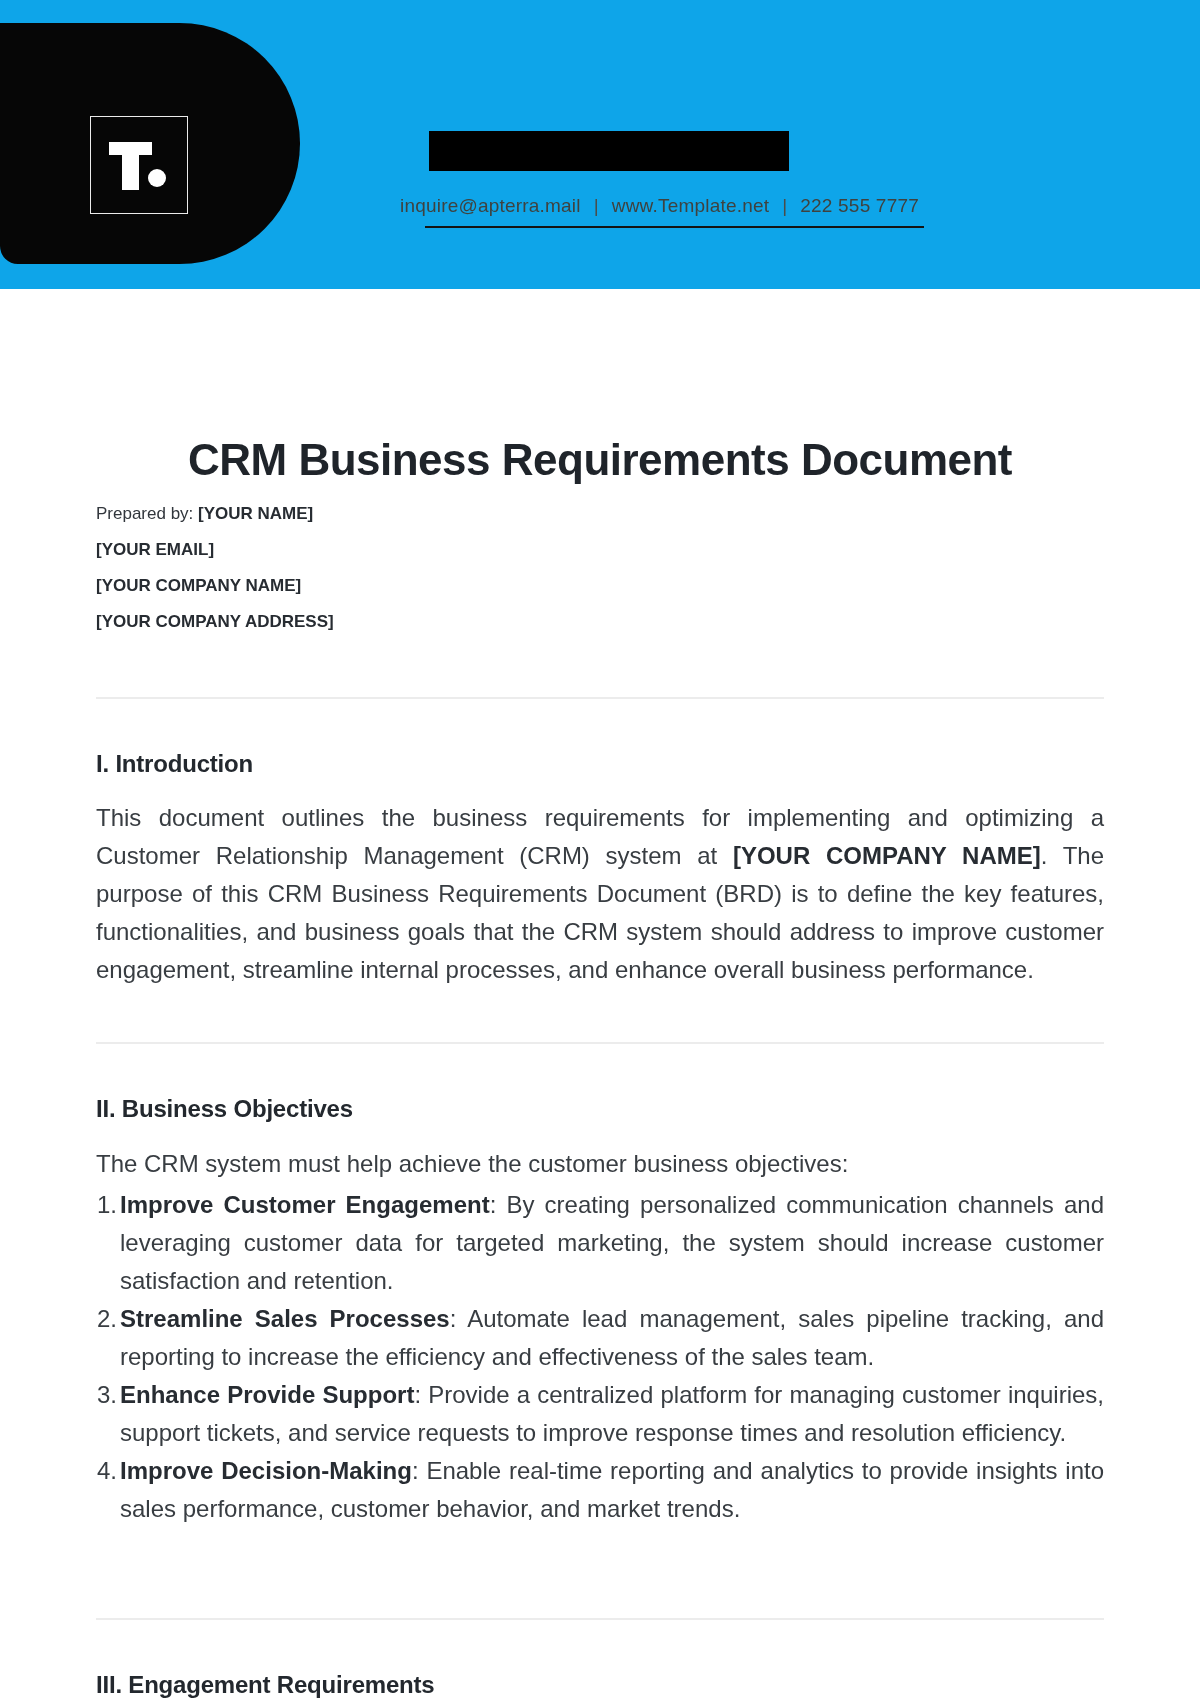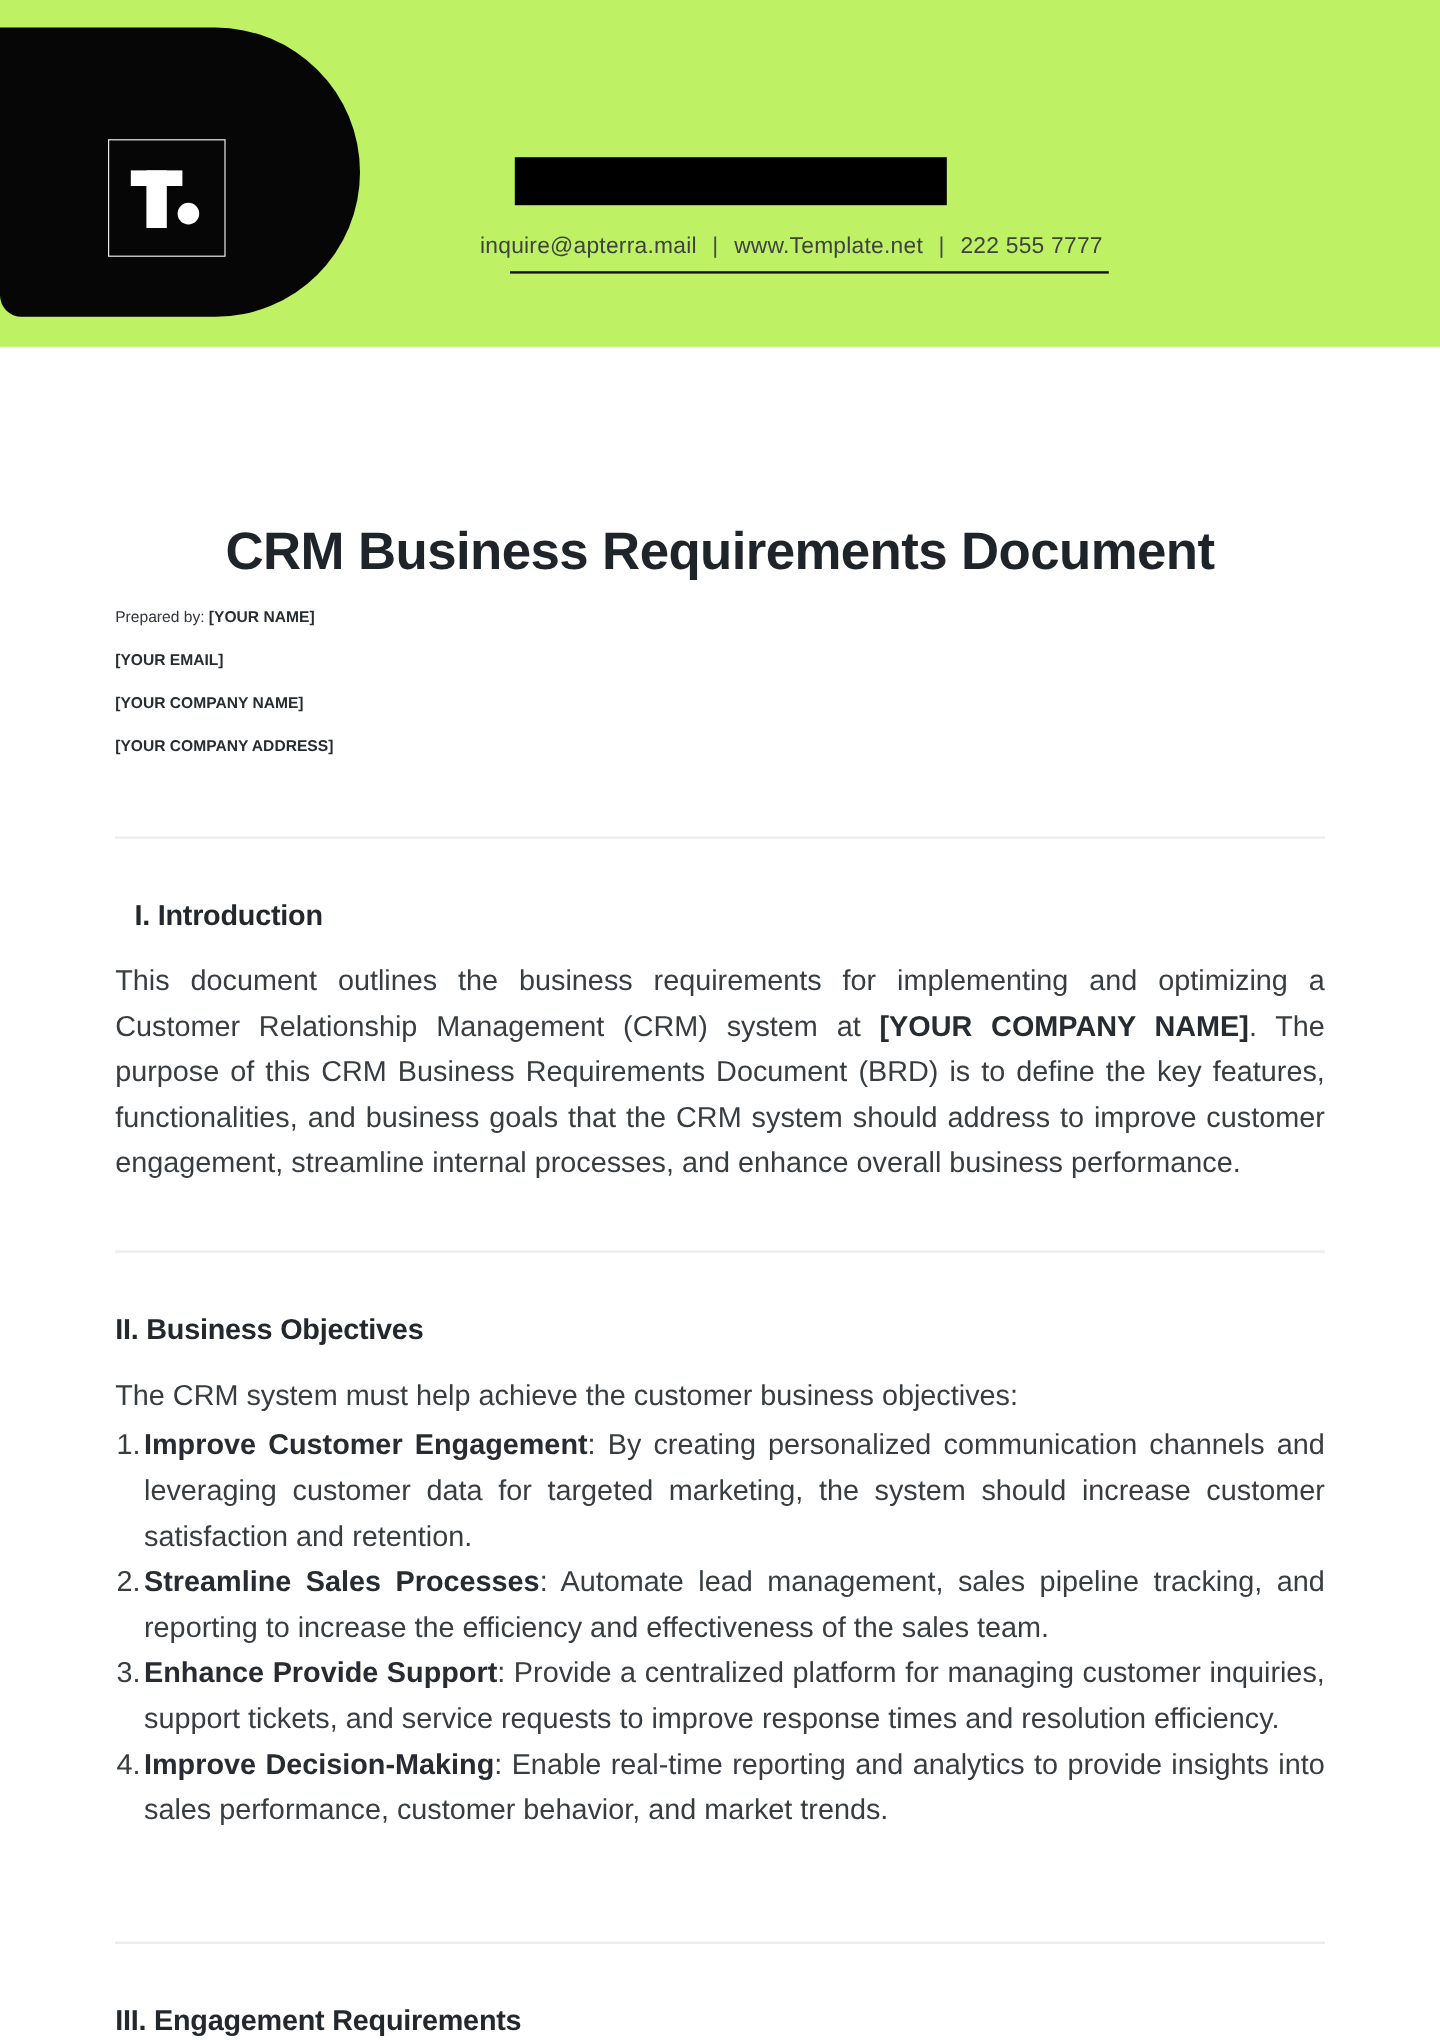--- a/index.html
+++ b/index.html
@@ -7,21 +7,21 @@
     width:1200px; height:1700px;
     position:relative; overflow:hidden;
     background:#ffffff;
     font-family:"Liberation Sans", sans-serif;
     -webkit-font-smoothing:antialiased;
   }
   
   .masthead {
     position:absolute; left:0; top:0;
     width:1200px; height:289px;
-    background:#bef264;
+    background:#0ea5e9;
   }
   .pill {
     position:absolute; left:0; top:23px;
     width:300px; height:241px;
     background:#060606;
     border-radius:0 121px 121px 18px;
   }
   .logo-square {
     position:absolute; left:90px; top:93px;
     width:98px; height:98px;
@@ -54,36 +54,36 @@
   }
   
   .doc-title {
     position:absolute; left:96px; top:442px; width:1008px;
     text-align:center;
     font-size:44px; font-weight:700; line-height:36px;
     letter-spacing:-0.5px; color:#1f242a;
   }
   .prepared {
     position:absolute; left:96px; top:496px; width:1008px;
-    font-size:13px; line-height:36px; color:#31363c;
+    font-size:17px; line-height:36px; color:#31363c;
   }
   .prepared .b, .b { font-weight:700; color:#272c32; }
   .divider {
     position:absolute; left:96px; width:1008px; height:2px;
     background:#ececec;
   }
   .divider.d1 { top:697px; }
   .divider.d2 { top:1042px; }
   .divider.d3 { top:1618px; }
   .sec-heading {
     position:absolute; left:96px; width:1008px;
     font-size:24px; font-weight:700; line-height:30px;
     color:#23282e; letter-spacing:-0.2px;
   }
-  .h1 { top:749px;margin-left:16px; }
+  .h1 { top:749px; }
   .h2 { top:1094px; }
   .h3 { top:1670px; }
   .body-text {
     position:absolute; left:96px; width:1008px;
     font-size:24px; line-height:38px; color:#383d42;
   }
   .p1 { top:799px; text-align:justify; }
   .p2intro { top:1145px; }
   .obj-list { top:1186px; }
   .obj-list ol { margin:0; padding:0; list-style:none; }

